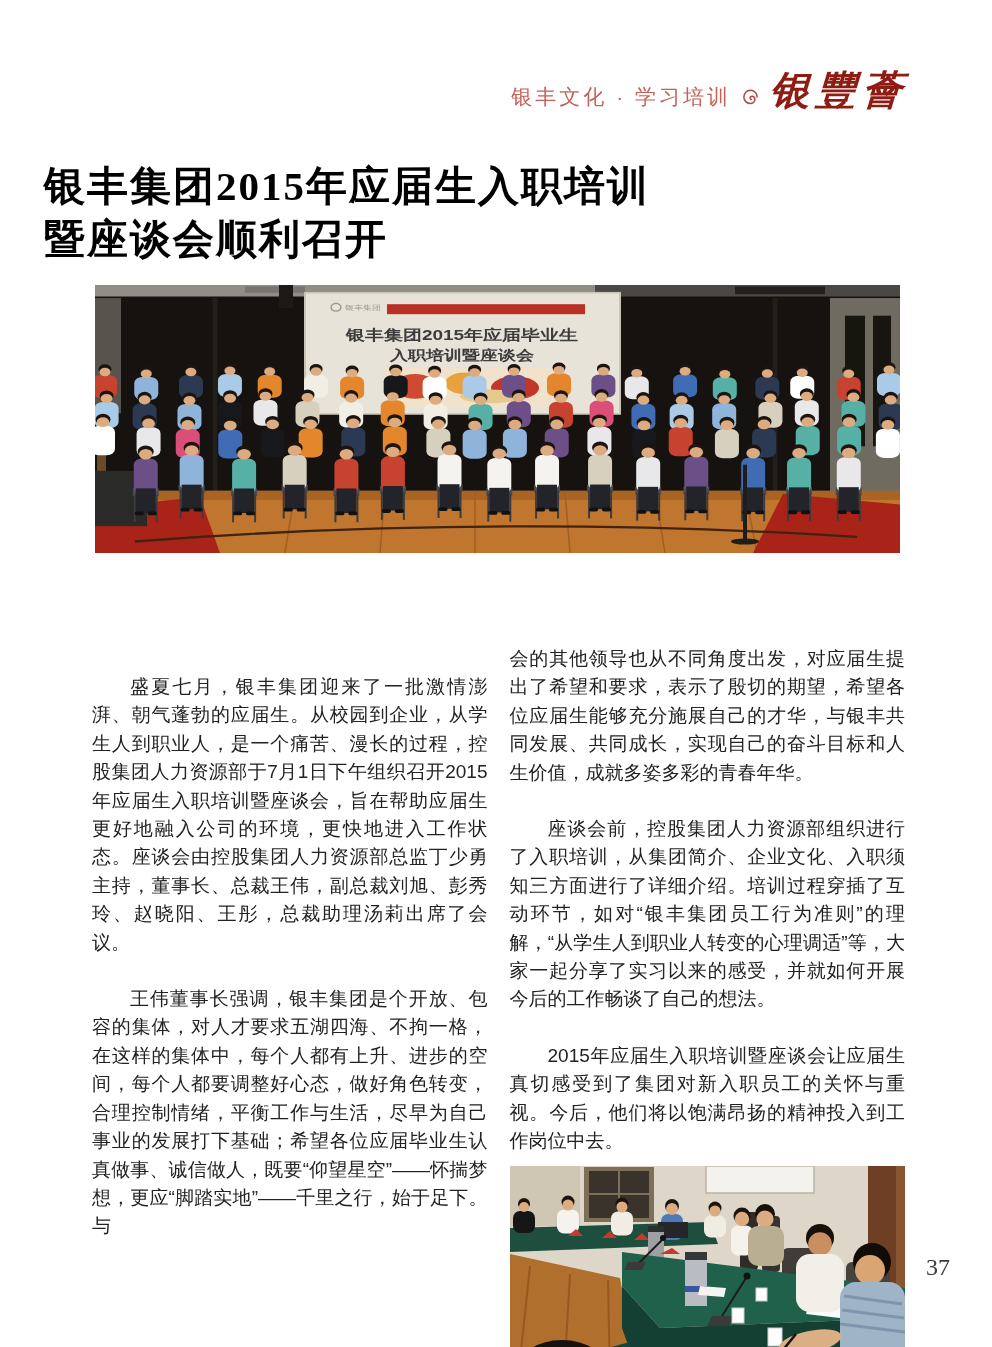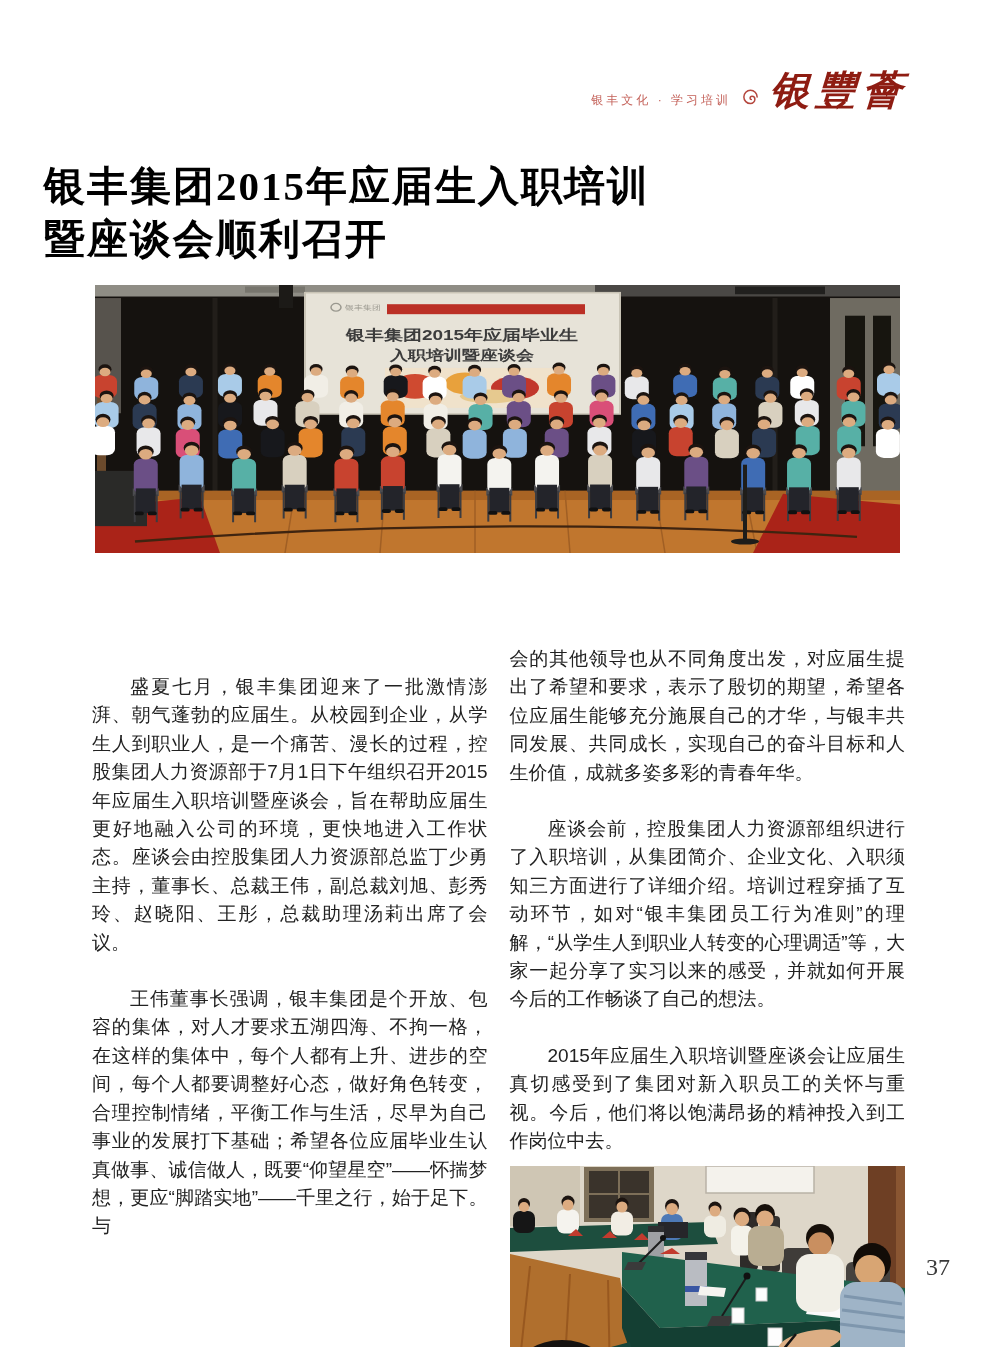--- a/index.html
+++ b/index.html
@@ -7,21 +7,21 @@
     position:relative;width:992px;height:1347px;margin:0 auto;
     background:#ffffff;overflow:hidden;
     font-family:"Liberation Sans",sans-serif;color:#1d1d1d;
   }
   
   .masthead{
     position:absolute;top:70px;right:84px;display:flex;align-items:baseline;gap:10px;
     white-space:nowrap;
   }
   .masthead .section-line{
-    font-size:12px;letter-spacing:3px;color:#c4625a;
+    font-size:21px;letter-spacing:3px;color:#c4625a;
   }
   .masthead .spiral{position:relative;top:3px;}
   .masthead .calli{
     font-family:"DejaVu Serif",serif;font-weight:bold;font-style:italic;
     font-size:40px;color:#8e1c12;letter-spacing:6px;line-height:1;
     transform:skewX(-3deg);
   }
   
   .title-block{
     position:absolute;top:160px;left:16px;width:100%;text-align:left;

